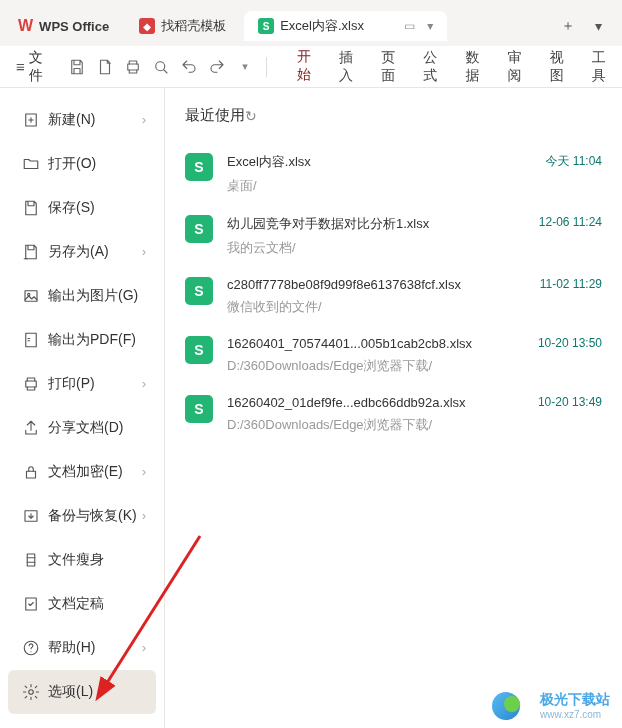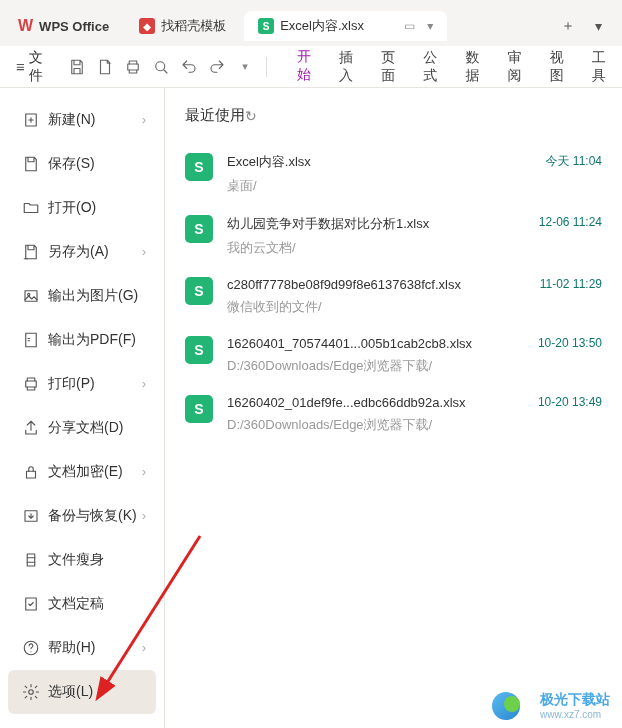--- a/index.html
+++ b/index.html
@@ -19,21 +19,21 @@
 
 
 .toolbar { height: 42px; display: flex; align-items: center; background: #fff; padding: 0 8px; gap: 8px; border-bottom: 1px solid #e8e4e0; }
 .file-btn { display: flex; align-items: center; gap: 4px; font-size: 14px; color: #333; padding: 4px 8px; cursor: pointer; }
 .menu-icon { font-size: 15px; color:#555; }
 .tb-icons { display: flex; align-items: center; gap: 6px; }
 .tb-icons span { width: 22px; height: 22px; display: flex; align-items: center; justify-content: center; color: #666; font-size: 14px; cursor: pointer; }
 .tb-sep { width: 1px; height: 20px; background: #ddd; margin: 0 2px; }
 .ribbon { display: flex; align-items: center; gap: 18px; margin-left: 18px; font-size: 14px; color: #444; }
 .ribbon span { cursor: pointer; padding: 4px 2px; }
-.ribbon span.active { color: #a21caf; border-bottom: 2px solid #d94141; }
+.ribbon span.active { color: #7f1d1d; border-bottom: 2px solid #d94141; }
 
 
 .main { display: flex; height: calc(728px - 46px - 42px); }
 
 
 .filemenu { width: 165px; background: #fff; border-right: 1px solid #e8e4e0; padding: 10px 8px; }
 .fm-item { display: flex; align-items: center; height: 44px; padding: 0 10px; border-radius: 6px; font-size: 14px; color: #333; cursor: pointer; position: relative; }
 .fm-item.selected { background: #eee8e2; }
 .fm-item .ico { width: 26px; display: flex; align-items: center; justify-content: center; color: #555; }
 .fm-item .lbl { flex: 1; margin-left: 4px; }
@@ -148,32 +148,32 @@
             <rect x="5" y="4" width="14" height="16"></rect>
             <path d="M12 9v6 M9 12h6"></path>
           </svg>
         </span>
       <span class="lbl">新建(N)</span>
       <span class="chev">›</span>
     </div>
     <div class="fm-item">
       <span class="ico">
           <svg class="i" viewBox="0 0 24 24">
+            <path d="M3 6h6l2 2h10v10H3z"></path>
+          </svg>
+        </span>
+      <span class="lbl">打开(O)</span>
+    </div>
+    <div class="fm-item">
+      <span class="ico">
+          <svg class="i" viewBox="0 0 24 24">
             <path d="M5 3h11l3 3v15H5z M8 3v6h8V3"></path>
           </svg>
         </span>
       <span class="lbl">保存(S)</span>
-    </div>
-    <div class="fm-item">
-      <span class="ico">
-          <svg class="i" viewBox="0 0 24 24">
-            <path d="M3 6h6l2 2h10v10H3z"></path>
-          </svg>
-        </span>
-      <span class="lbl">打开(O)</span>
     </div>
     <div class="fm-item">
       <span class="ico">
           <svg class="i" viewBox="0 0 24 24">
             <path d="M5 3h11l3 3v15H5z M8 3v6h8V3"></path>
             <path d="M3 21h4"></path>
           </svg>
         </span>
       <span class="lbl">另存为(A)</span>
       <span class="chev">›</span>

